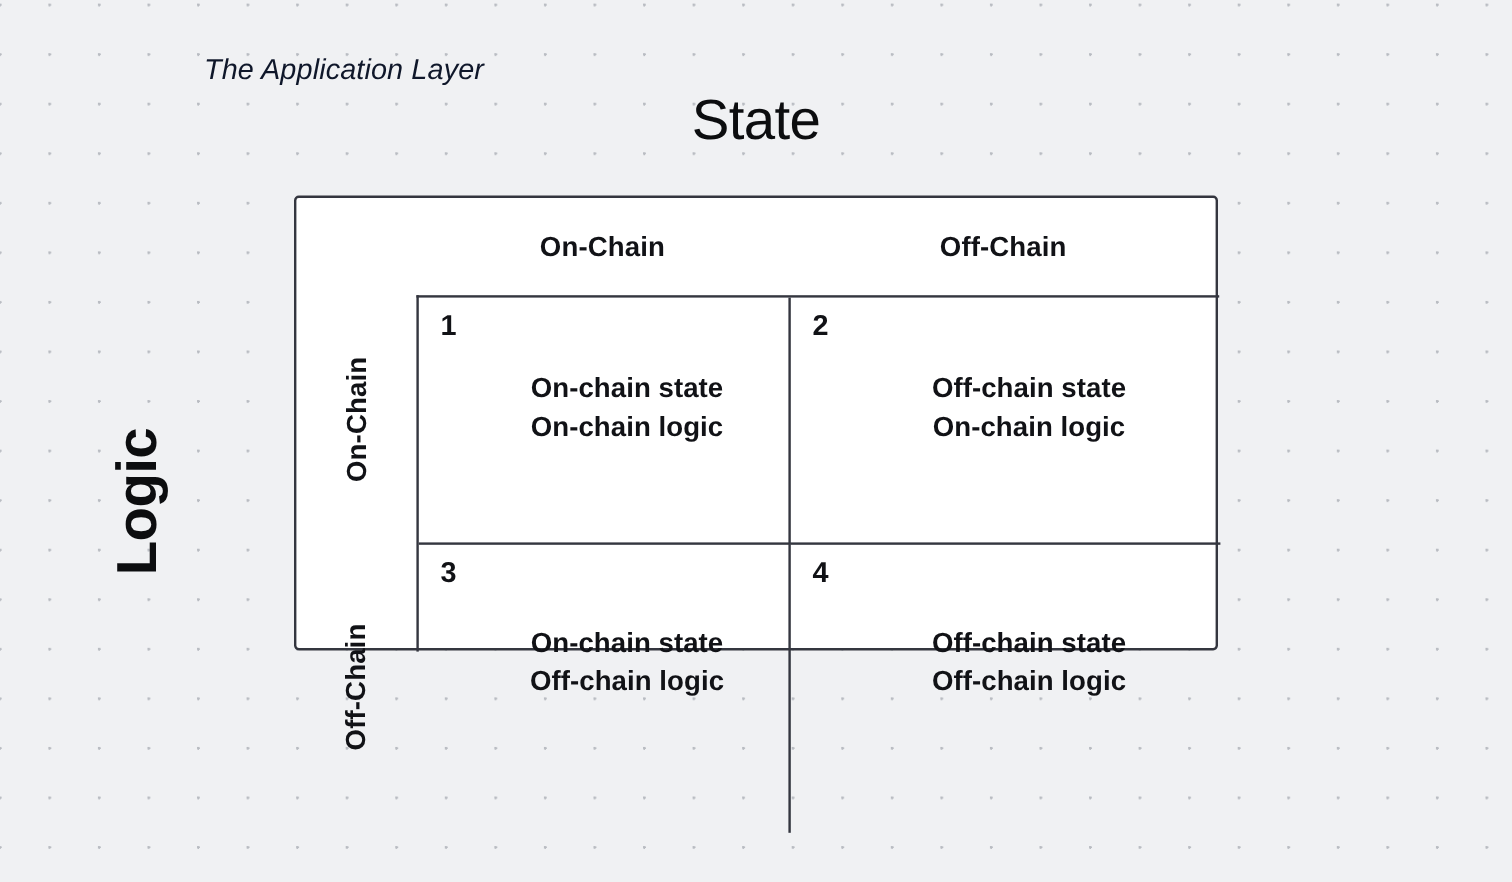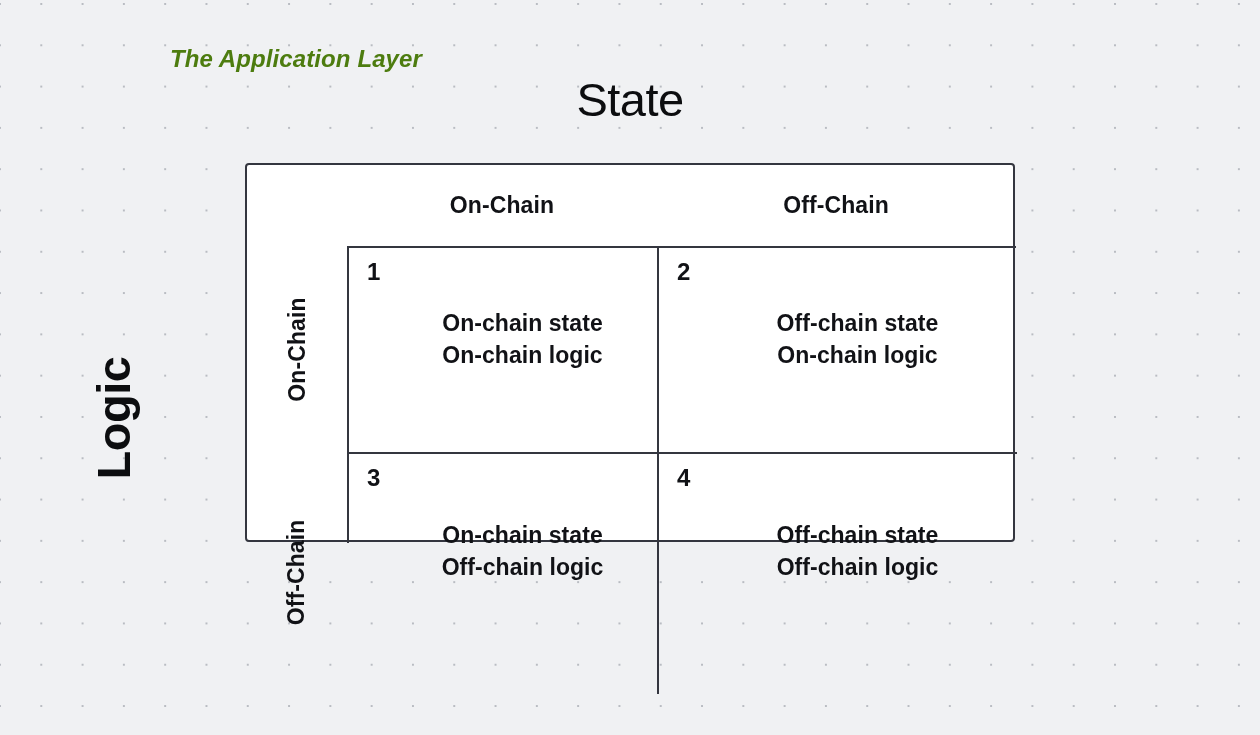--- a/index.html
+++ b/index.html
@@ -24,24 +24,24 @@
     width: 1260px;
     height: 735px;
   }
 
   
   .fig-caption {
     position: absolute;
     left: 170px;
     top: 45px;
     font-size: 24px;
-    font-weight: bold;
+    font-weight: normal;
     font-style: italic;
     letter-spacing: 0.1px;
-    color: #4d7c0f;
+    color: #0f172a;
     white-space: nowrap;
   }
 
   
   .axis-title-top {
     position: absolute;
     left: 245px;
     top: 76px;
     width: 770px;
     text-align: center;

